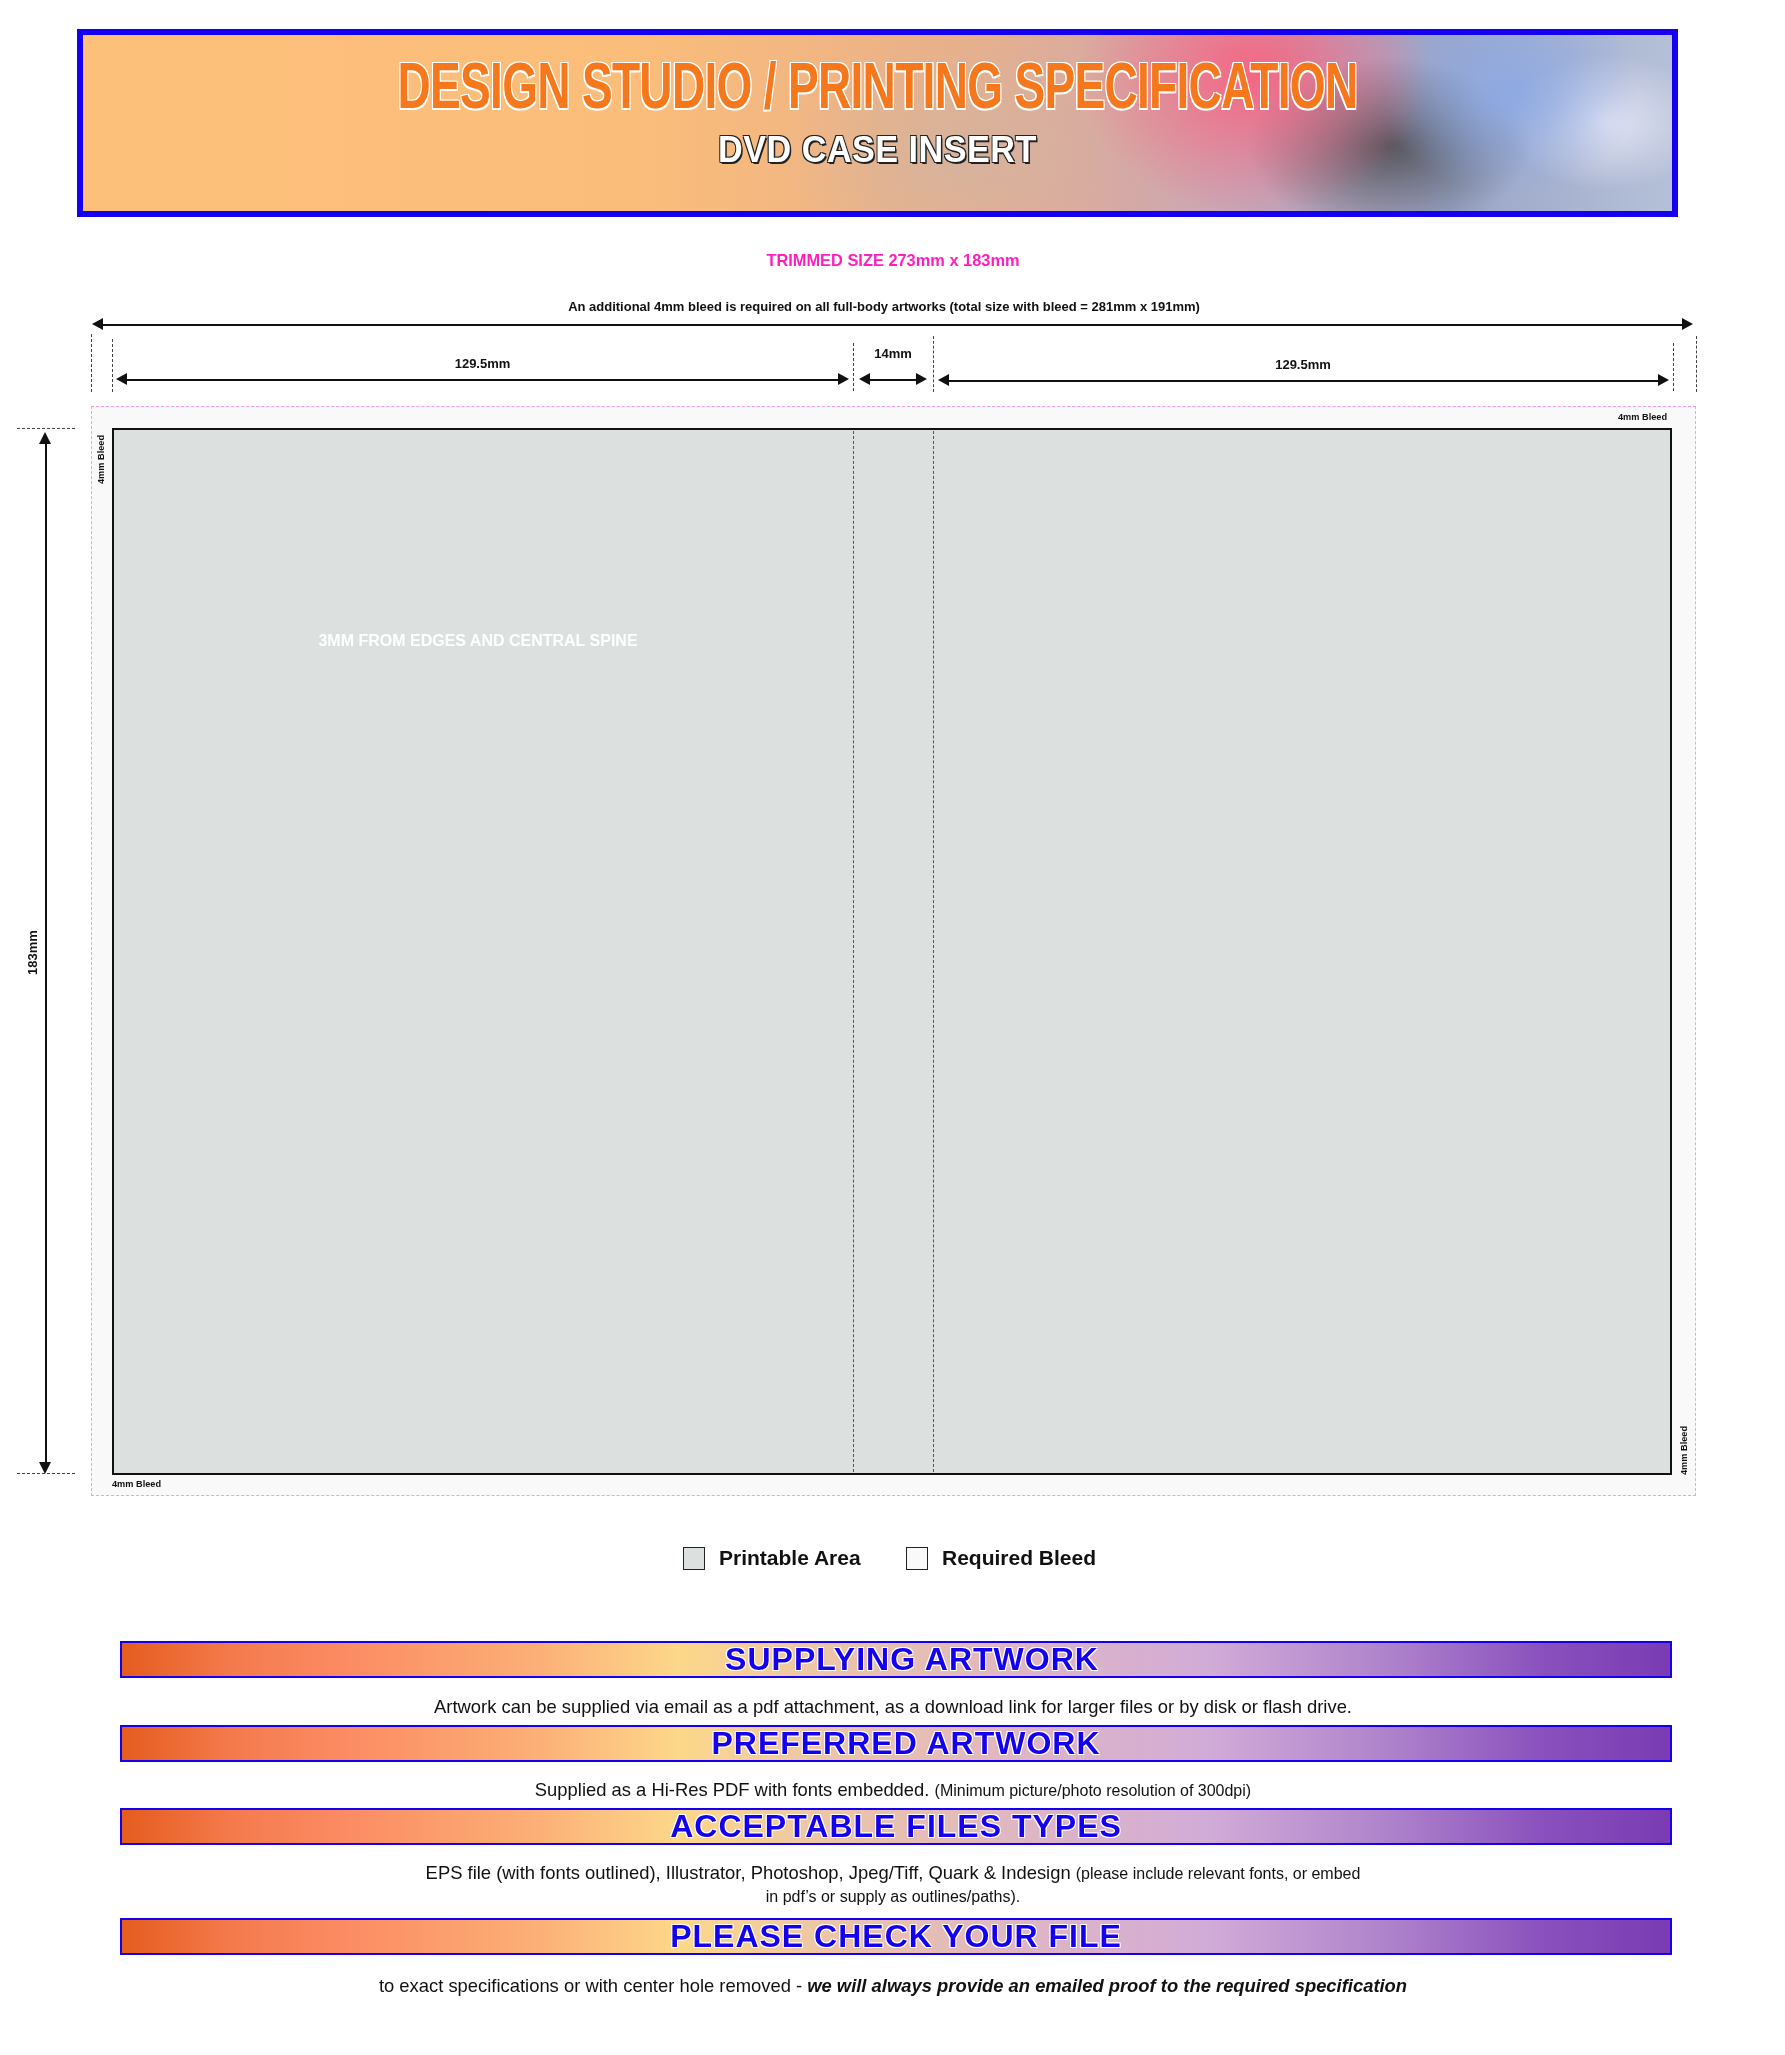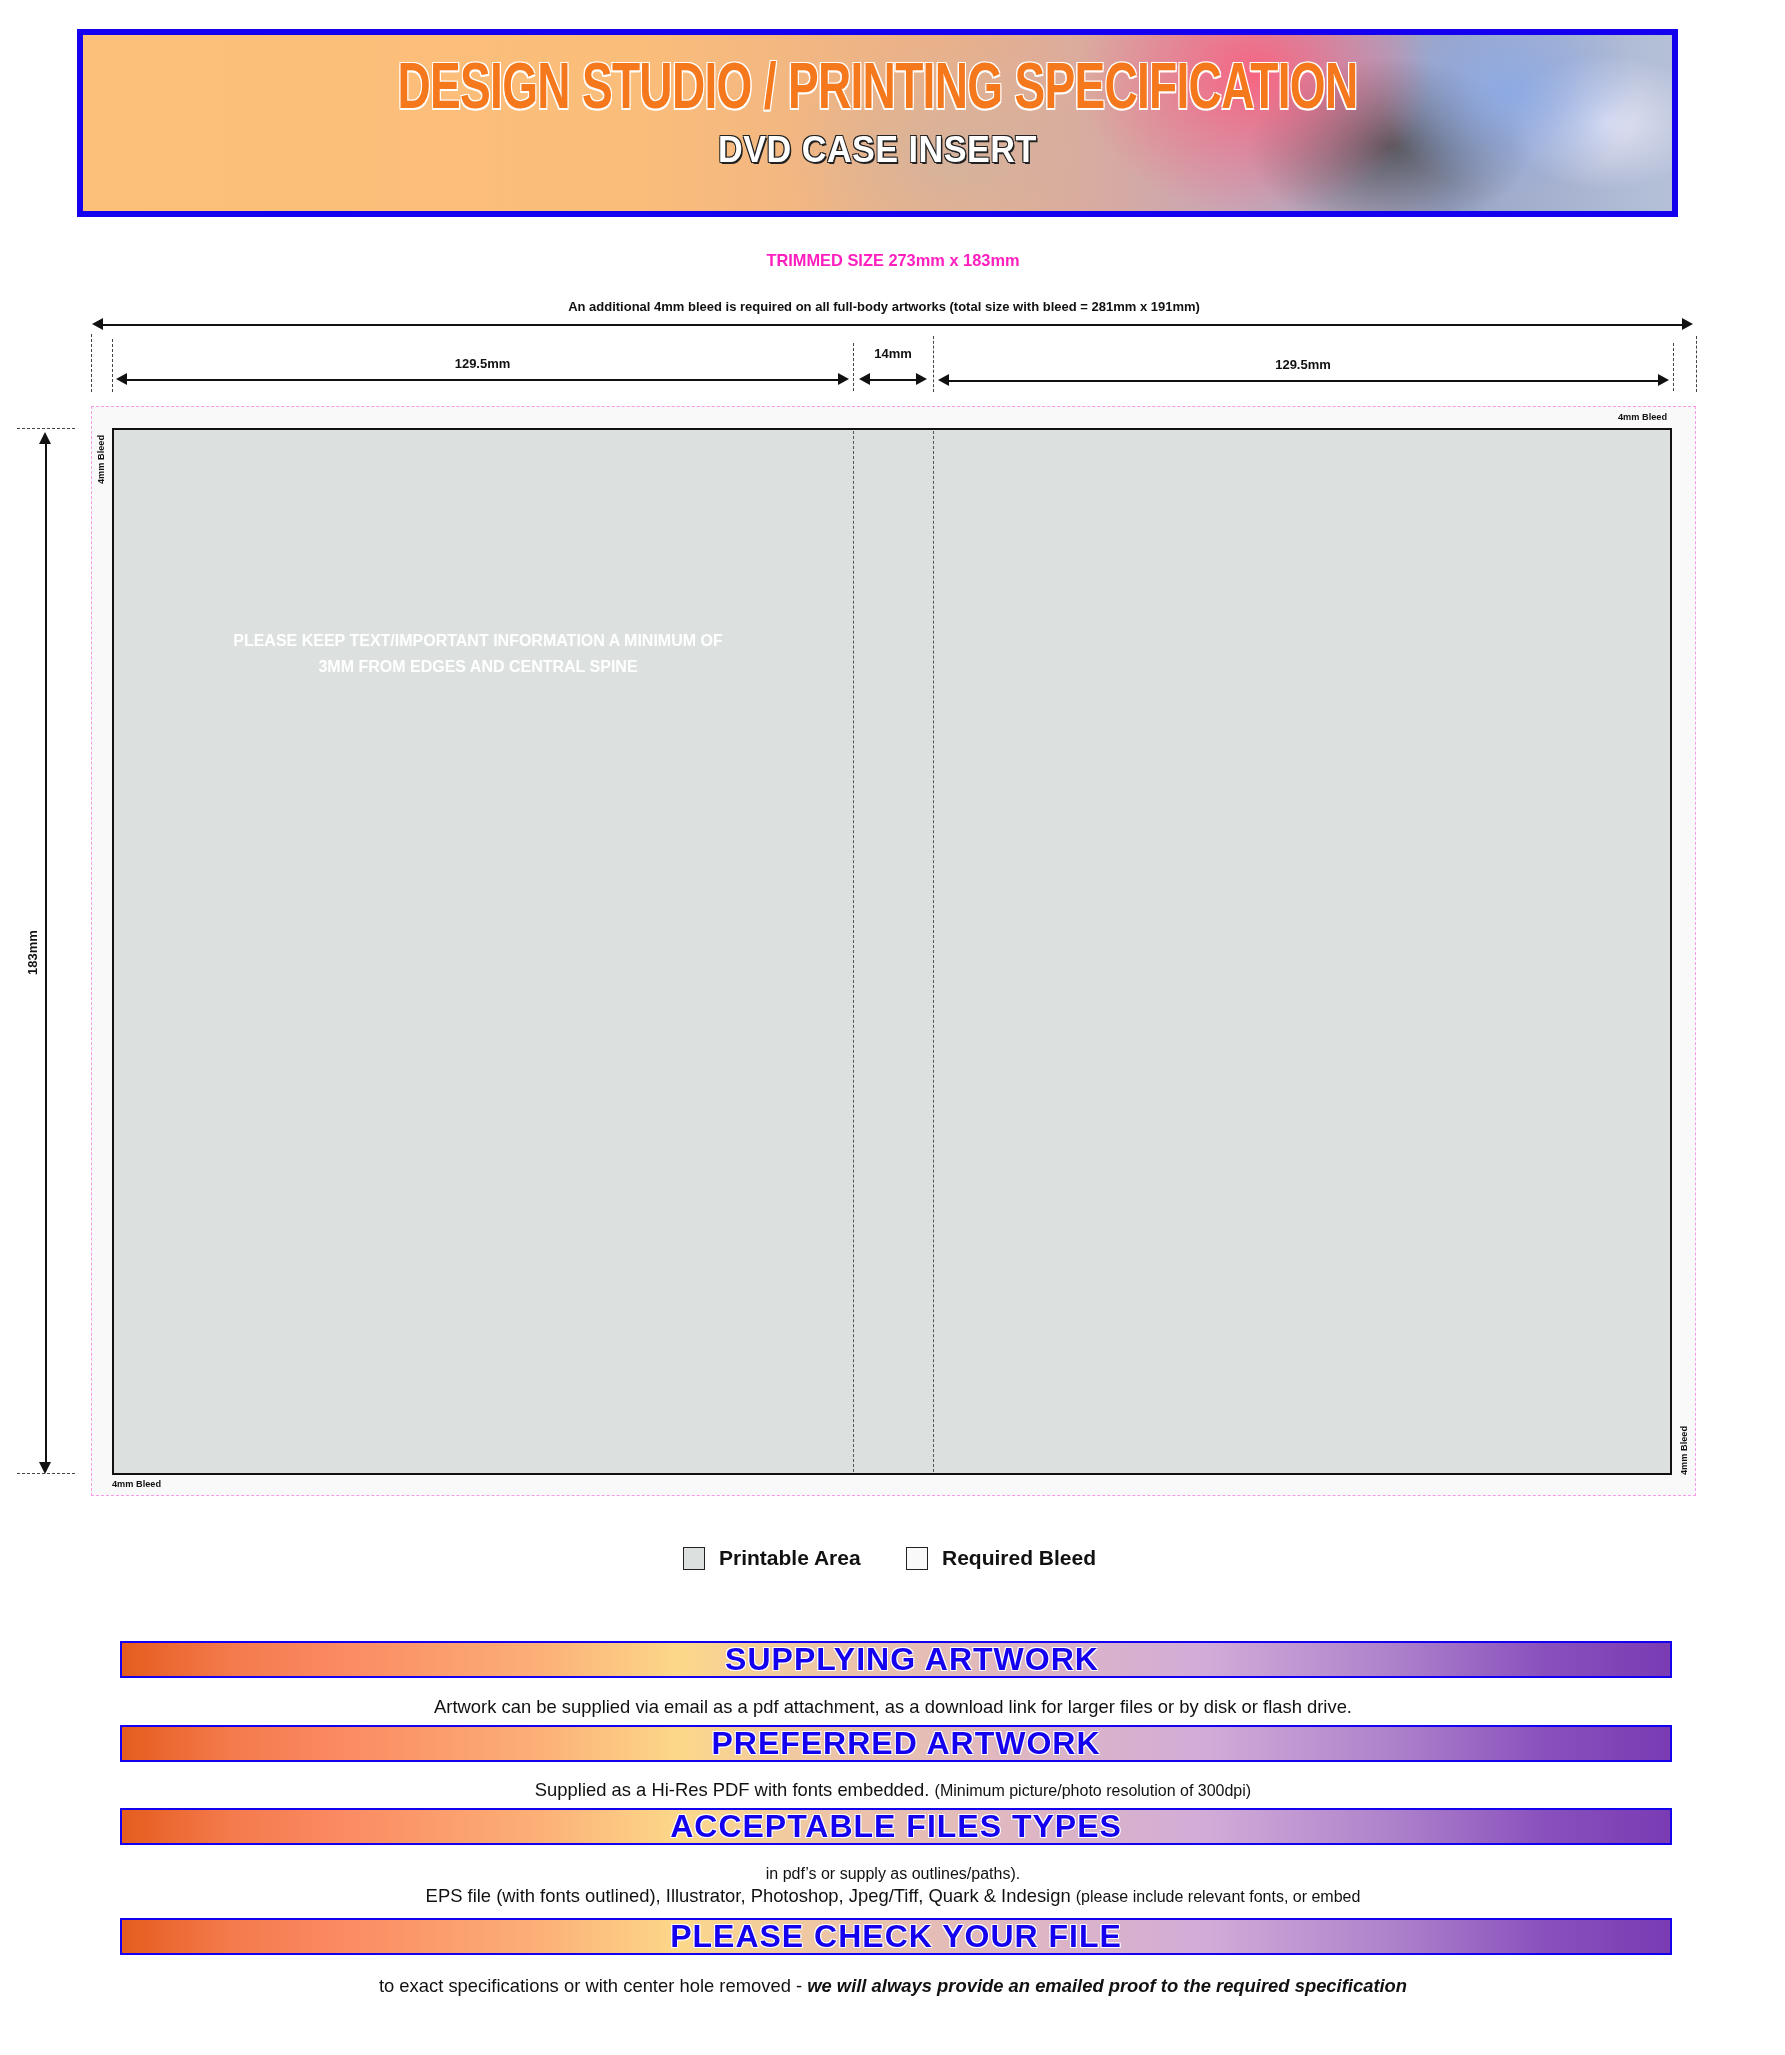--- a/index.html
+++ b/index.html
@@ -109,21 +109,20 @@
 <div id="trim-area" class="abs"></div>
 <div class="abs spine-line" style="left:853px;"></div>
 <div class="abs spine-line" style="left:933px;"></div>
 
 <div class="abs bleed-label" style="left:1618px; top:412px;">4mm Bleed</div>
 <div class="abs bleed-label rot" style="left:96px; top:484px; transform:rotate(-90deg);">4mm Bleed</div>
 <div class="abs bleed-label" style="left:112px; top:1479px;">4mm Bleed</div>
 <div class="abs bleed-label rot" style="left:1679px; top:1475px; transform:rotate(-90deg);">4mm Bleed</div>
 
 <div class="abs note" style="left:184px; top:628px; width:588px;">
-  <div>PLEASE KEEP TEXT/IMPORTANT INFORMATION A MINIMUM OF</div>
   <div>3MM FROM EDGES AND CENTRAL SPINE</div>
 </div>
 
 <div class="abs legend-box" style="left:683px; top:1547px; background:#dce1e0;"></div>
 <div class="abs legend-text" style="left:719px; top:1546px;">Printable Area</div>
 <div class="abs legend-box" style="left:906px; top:1547px; background:#f9f9f9;"></div>
 <div class="abs legend-text" style="left:942px; top:1546px;">Required Bleed</div>
 
 <div class="abs bar" style="top:1641px;padding-left:32px;">
   <span>SUPPLYING ARTWORK</span>
@@ -137,22 +136,22 @@
 </div>
 <div class="abs para" style="top:1777px;">
   <span>Supplied as a Hi-Res PDF with fonts embedded.</span>
   <small>(Minimum picture/photo resolution of 300dpi)</small>
 </div>
 
 <div class="abs bar" style="top:1808px;">
   <span>ACCEPTABLE FILES TYPES</span>
 </div>
 <div class="abs para" style="top:1862px; line-height:22px;">
+  <div><span>EPS file (with fonts outlined), Illustrator, Photoshop, Jpeg/Tiff, Quark &amp; Indesign</span> <small>(please include relevant fonts, or embed</small></div>
   <div><small>in pdf’s or supply as outlines/paths).</small></div>
-  <div><span>EPS file (with fonts outlined), Illustrator, Photoshop, Jpeg/Tiff, Quark &amp; Indesign</span> <small>(please include relevant fonts, or embed</small></div>
 </div>
 
 <div class="abs bar" style="top:1918px;">
   <span>PLEASE CHECK YOUR FILE</span>
 </div>
 <div class="abs para" style="top:1973px;">
   <div><span>to exact specifications or with center hole removed - </span><em>we will always provide an emailed proof to the required specification</em></div>
 </div>
 
 

